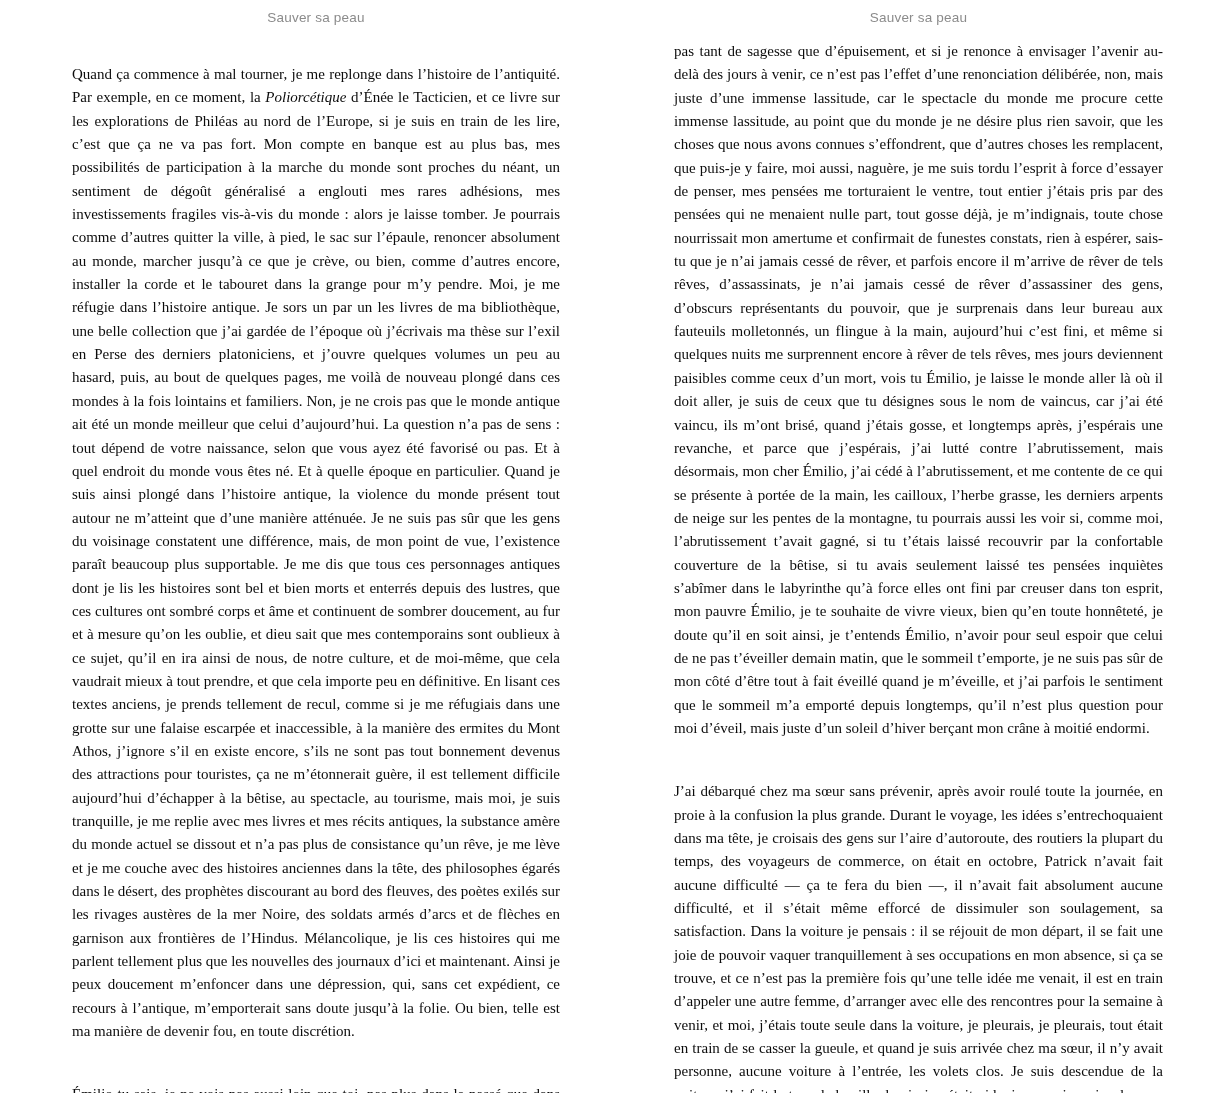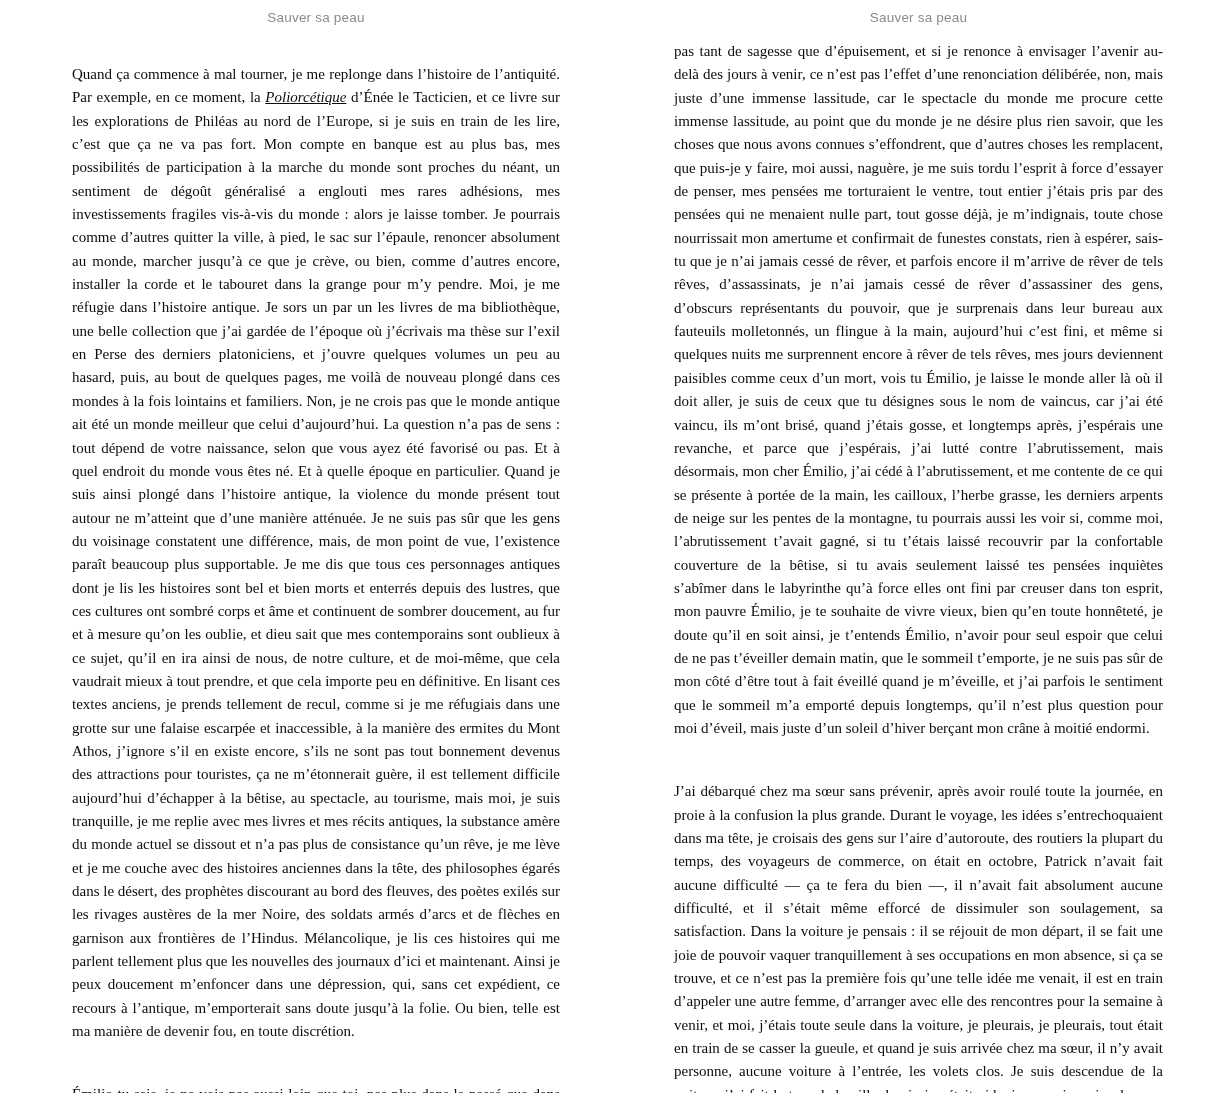--- a/index.html
+++ b/index.html
@@ -43,21 +43,21 @@
     line-height: 23.35px;
     color: #0c0c0c;
     text-align: justify;
   }
   .page-left .page-body { margin-top: 35px; }
   .page-right .page-body { margin-top: 11px; }
   .para { margin: 12px; }
   .para + .para { margin-top: 40px; }
   
   .para-cut { text-align-last: justify; }
-  .book-title-italic { font-style: italic; text-decoration: underline; }
+  .book-title-italic { font-style: italic; }
 </style>
 </head>
 <body>
 
 <div class="reader">
 
   <div class="page page-left">
     <div class="page-header">Sauver sa peau</div>
     <div class="page-body">
       <p class="para"><span>Quand ça commence à mal tourner, je me replonge dans l’histoire de l’antiquité. Par exemple, en ce moment, la </span><em class="book-title-italic">Poliorcétique</em><span> d’Énée le Tacticien, et ce livre sur les explorations de Philéas au nord de l’Europe, si je suis en train de les lire, c’est que ça ne va pas fort. Mon compte en banque est au plus bas, mes possibilités de participation à la marche du monde sont proches du néant, un sentiment de dégoût généralisé a englouti mes rares adhésions, mes investissements fragiles vis-à-vis du monde : alors je laisse tomber. Je pourrais comme d’autres quitter la ville, à pied, le sac sur l’épaule, renoncer absolument au monde, marcher jusqu’à ce que je crève, ou bien, comme d’autres encore, installer la corde et le tabouret dans la grange pour m’y pendre. Moi, je me réfugie dans l’histoire antique. Je sors un par un les livres de ma bibliothèque, une belle collection que j’ai gardée de l’époque où j’écrivais ma thèse sur l’exil en Perse des derniers platoniciens, et j’ouvre quelques volumes un peu au hasard, puis, au bout de quelques pages, me voilà de nouveau plongé dans ces mondes à la fois lointains et familiers. Non, je ne crois pas que le monde antique ait été un monde meilleur que celui d’aujourd’hui. La question n’a pas de sens : tout dépend de votre naissance, selon que vous ayez été favorisé ou pas. Et à quel endroit du monde vous êtes né. Et à quelle époque en particulier. Quand je suis ainsi plongé dans l’histoire antique, la violence du monde présent tout autour ne m’atteint que d’une manière atténuée. Je ne suis pas sûr que les gens du voisinage constatent une différence, mais, de mon point de vue, l’existence paraît beaucoup plus supportable. Je me dis que tous ces personnages antiques dont je lis les histoires sont bel et bien morts et enterrés depuis des lustres, que ces cultures ont sombré corps et âme et continuent de sombrer doucement, au fur et à mesure qu’on les oublie, et dieu sait que mes contemporains sont oublieux à ce sujet, qu’il en ira ainsi de nous, de notre culture, et de moi-même, que cela vaudrait mieux à tout prendre, et que cela importe peu en définitive. En lisant ces textes anciens, je prends tellement de recul, comme si je me réfugiais dans une grotte sur une falaise escarpée et inaccessible, à la manière des ermites du Mont Athos, j’ignore s’il en existe encore, s’ils ne sont pas tout bonnement devenus des attractions pour touristes, ça ne m’étonnerait guère, il est tellement difficile aujourd’hui d’échapper à la bêtise, au spectacle, au tourisme, mais moi, je suis tranquille, je me replie avec mes livres et mes récits antiques, la substance amère du monde actuel se dissout et n’a pas plus de consistance qu’un rêve, je me lève et je me couche avec des histoires anciennes dans la tête, des philosophes égarés dans le désert, des prophètes discourant au bord des fleuves, des poètes exilés sur les rivages austères de la mer Noire, des soldats armés d’arcs et de flèches en garnison aux frontières de l’Hindus. Mélancolique, je lis ces histoires qui me parlent tellement plus que les nouvelles des journaux d’ici et maintenant. Ainsi je peux doucement m’enfoncer dans une dépression, qui, sans cet expédient, ce recours à l’antique, m’emporterait sans doute jusqu’à la folie. Ou bien, telle est ma manière de devenir fou, en toute discrétion.</span></p>

